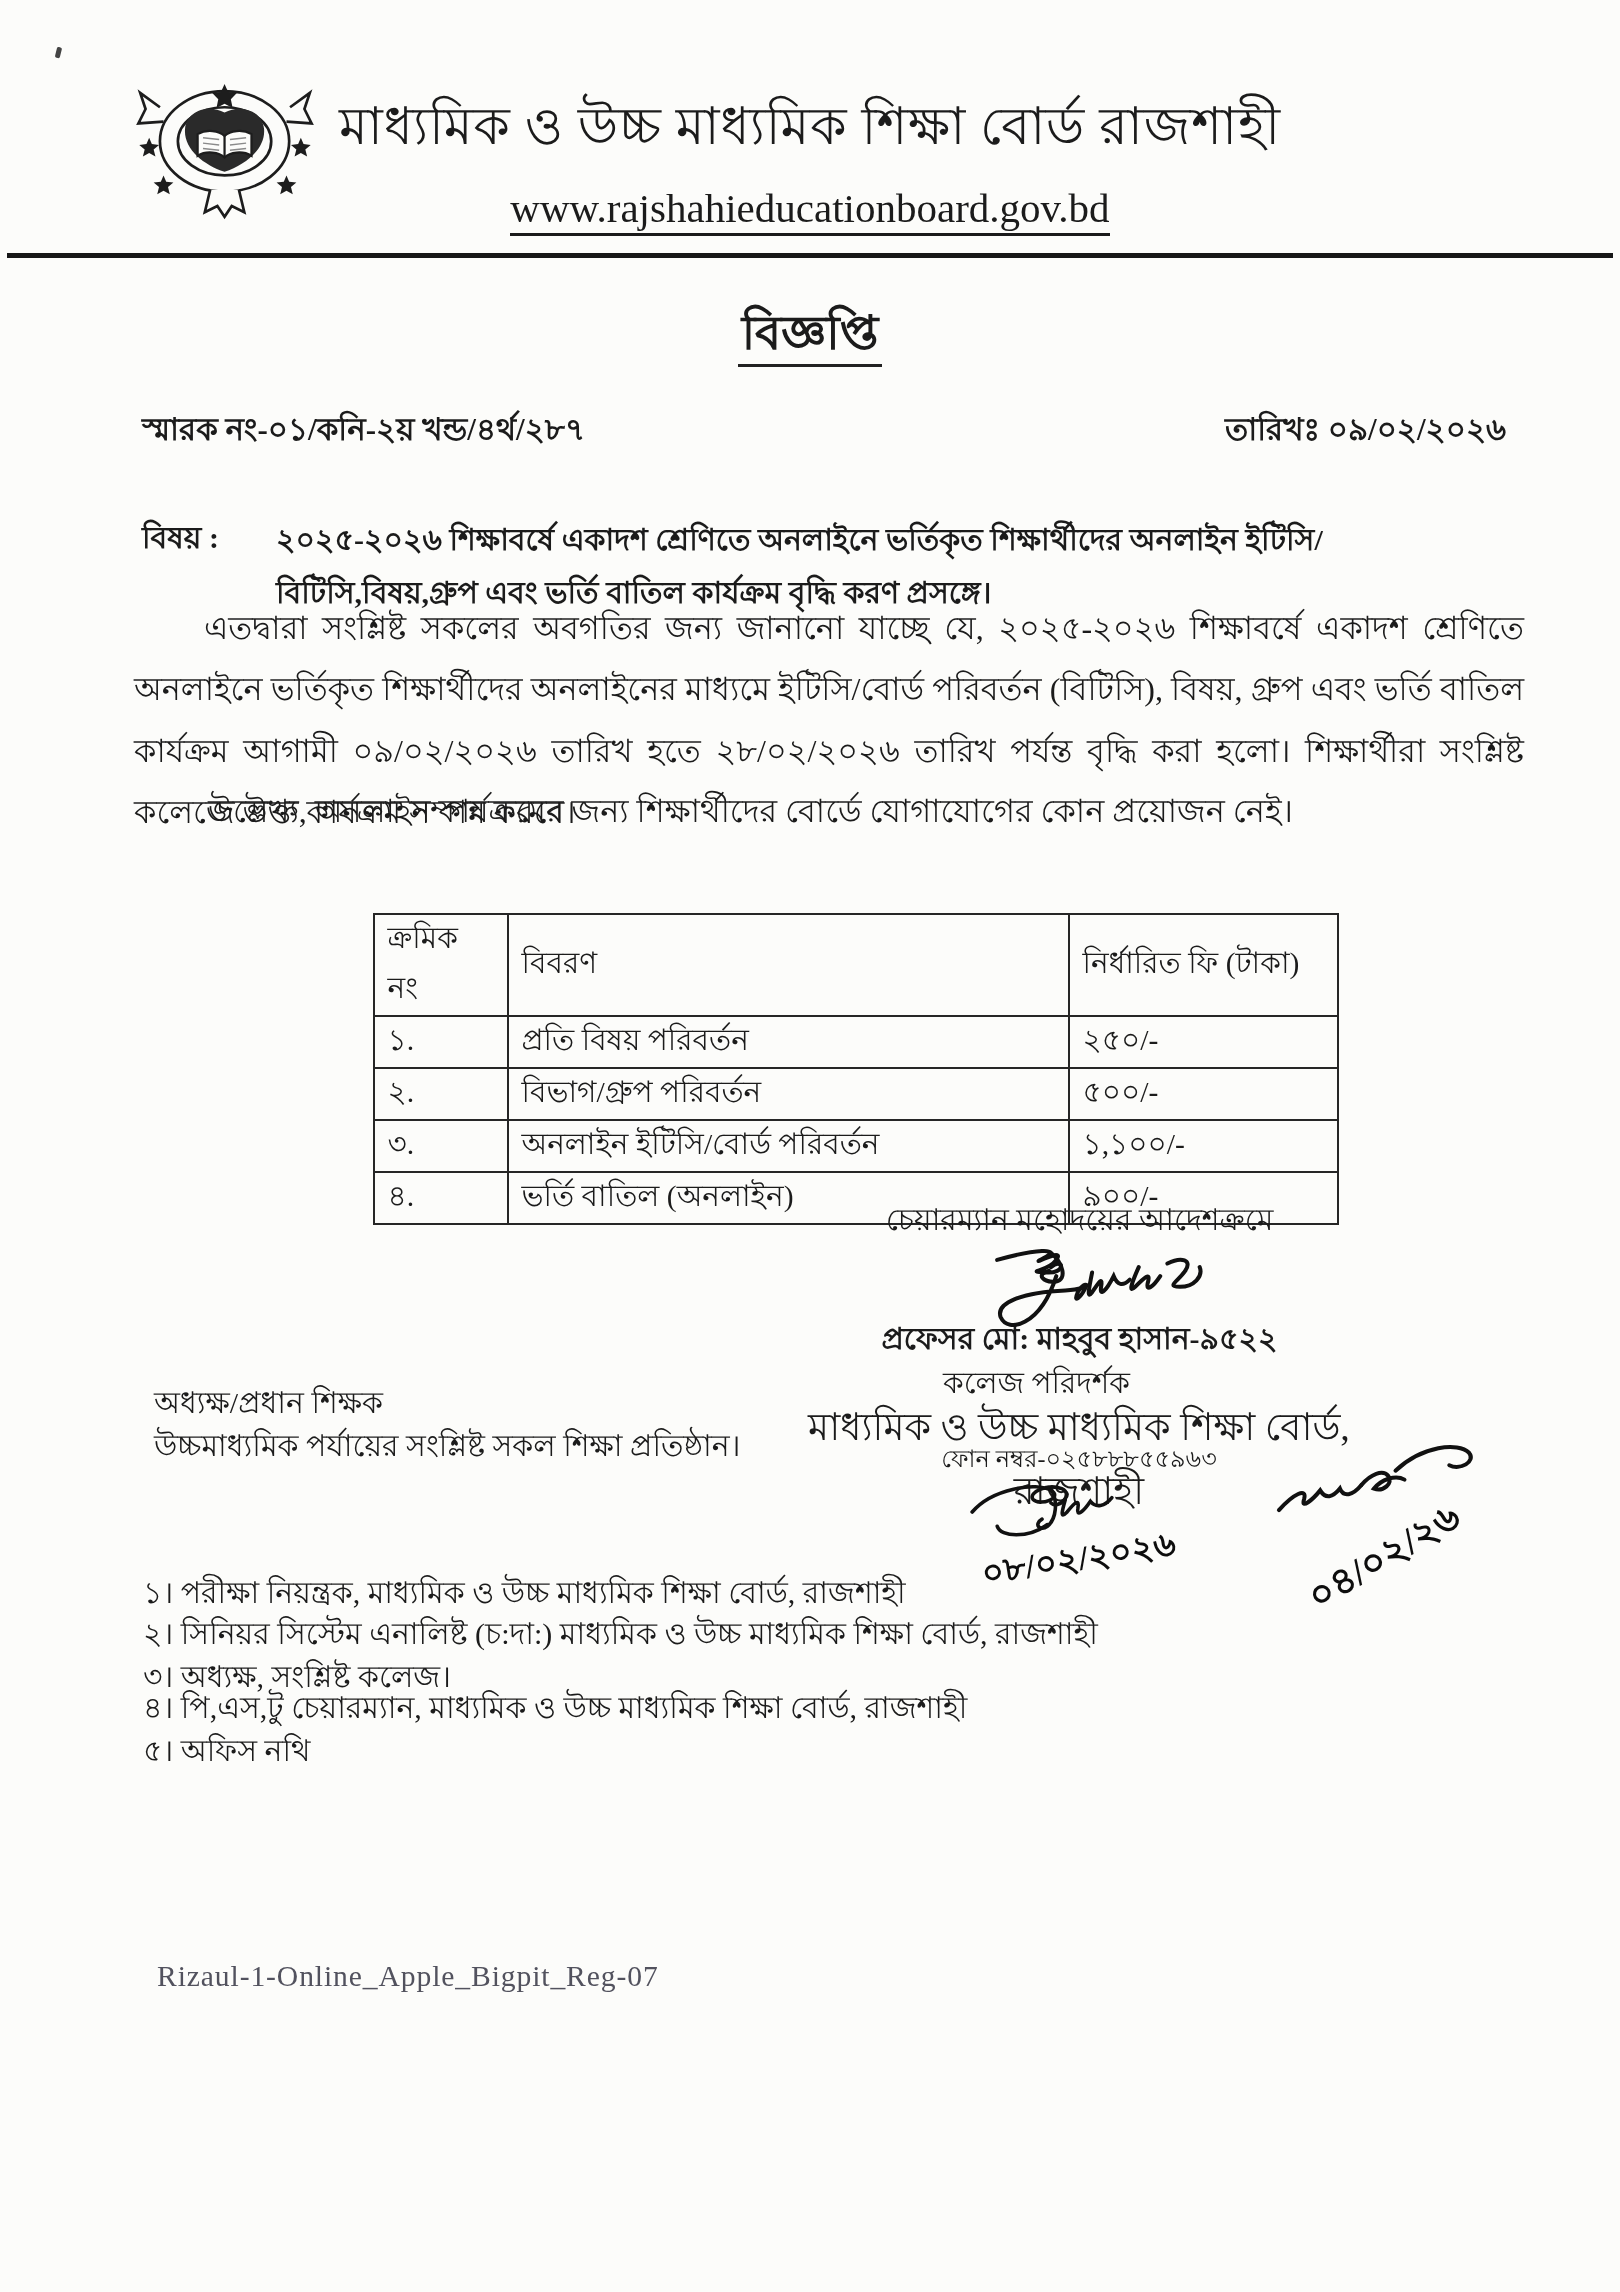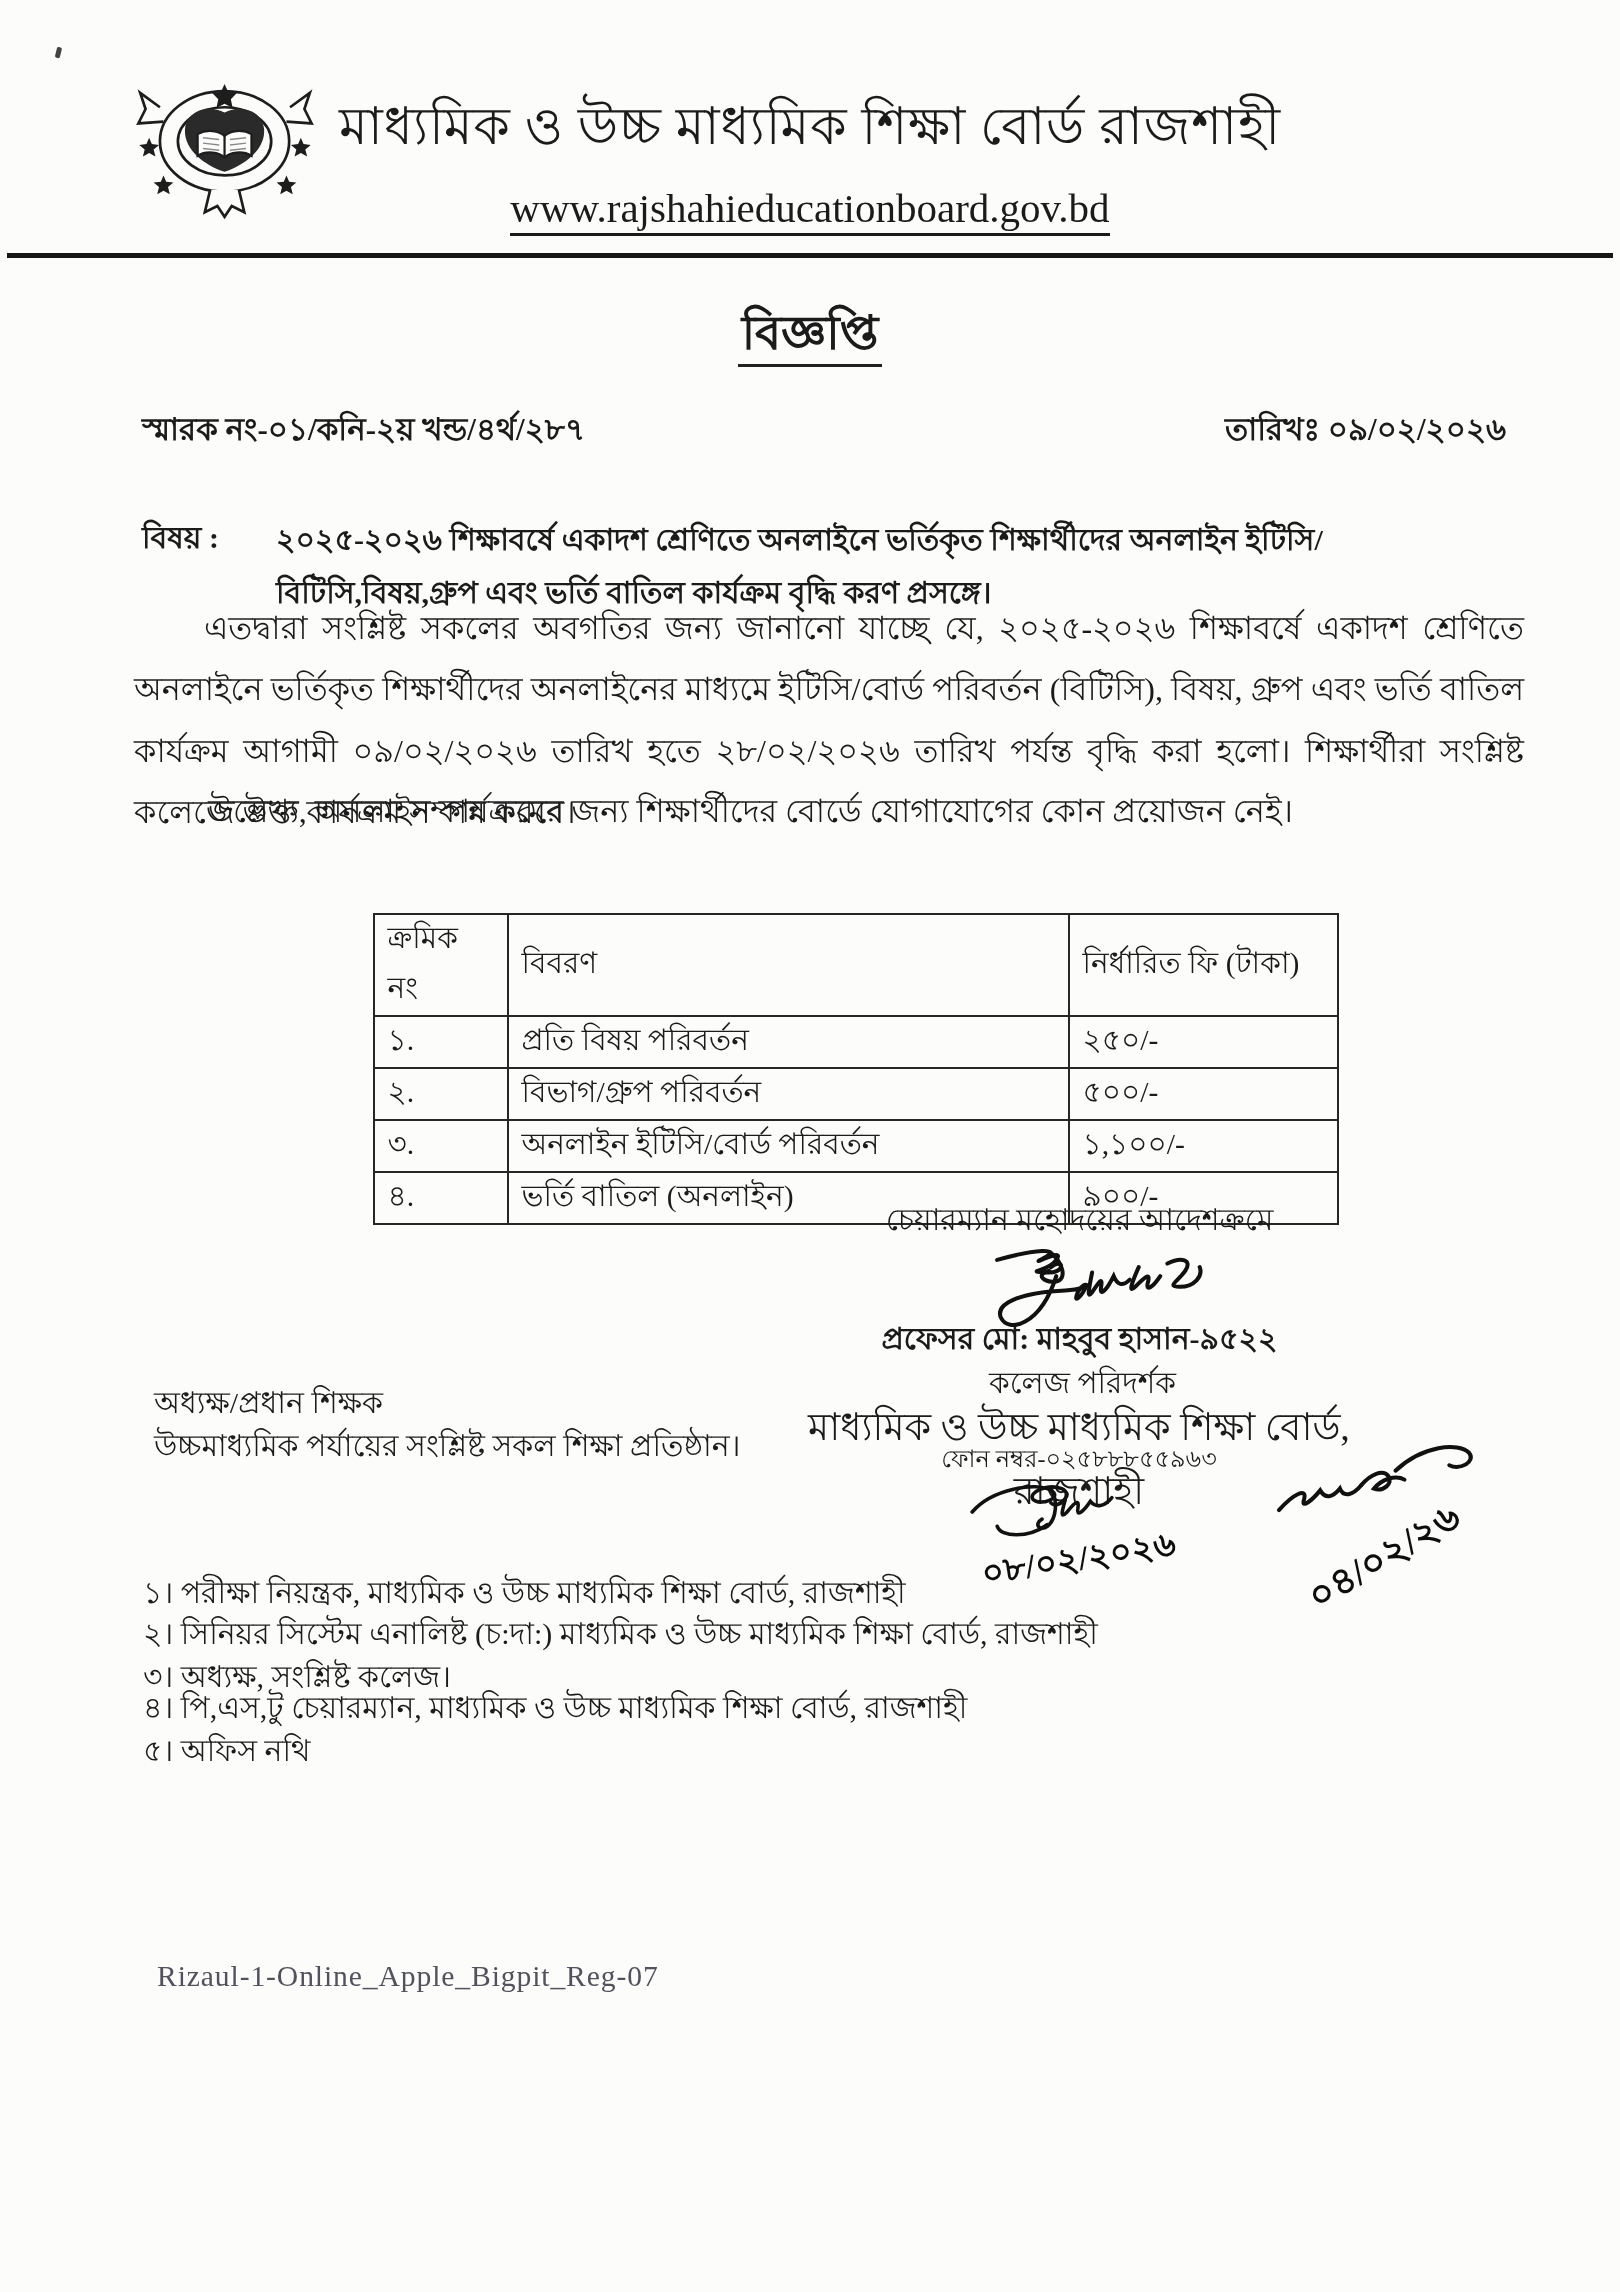--- a/index.html
+++ b/index.html
@@ -72,21 +72,21 @@
   .fee-table th{height:45px;}
   .col-sl{width:107px;}
   .col-desc{width:534px;}
   .col-fee{width:242px;}
   .cell-sl{text-align:center;}
   .cell-fee{text-align:right;padding-right:19.7px;}
   
   .order-text{left:851px;top:1196px;width:457px;text-align:center;font-size:30px;}
   .sig-main{left:981px;top:1240px;}
   .sig-name{left:833px;top:1315px;width:493px;text-align:center;font-size:30px;font-weight:700;}
-  .sig-desig{left:836px;top:1360px;width:493px;text-align:center;font-size:29.6px;}
+  .sig-desig{left:790px;top:1360px;width:493px;text-align:center;font-size:29.6px;}
   .sig-org{left:788px;top:1397px;width:582px;text-align:center;font-size:38px;}
   .sig-phone{left:788px;top:1440px;width:582px;text-align:center;font-size:24px;}
   
   .addr1{left:154px;top:1379px;font-size:30px;}
   .addr2{left:154px;top:1422px;font-size:30px;}
   
   .hw{font-size:34px;font-weight:700;color:#0d0d0d;white-space:nowrap;}
   .hw-left{left:965px;top:1476px;}
   .hw-left .hw-date{position:absolute;left:16px;top:56px;transform:rotate(-9deg);}
   .hw-right{left:1261px;top:1440px;}

